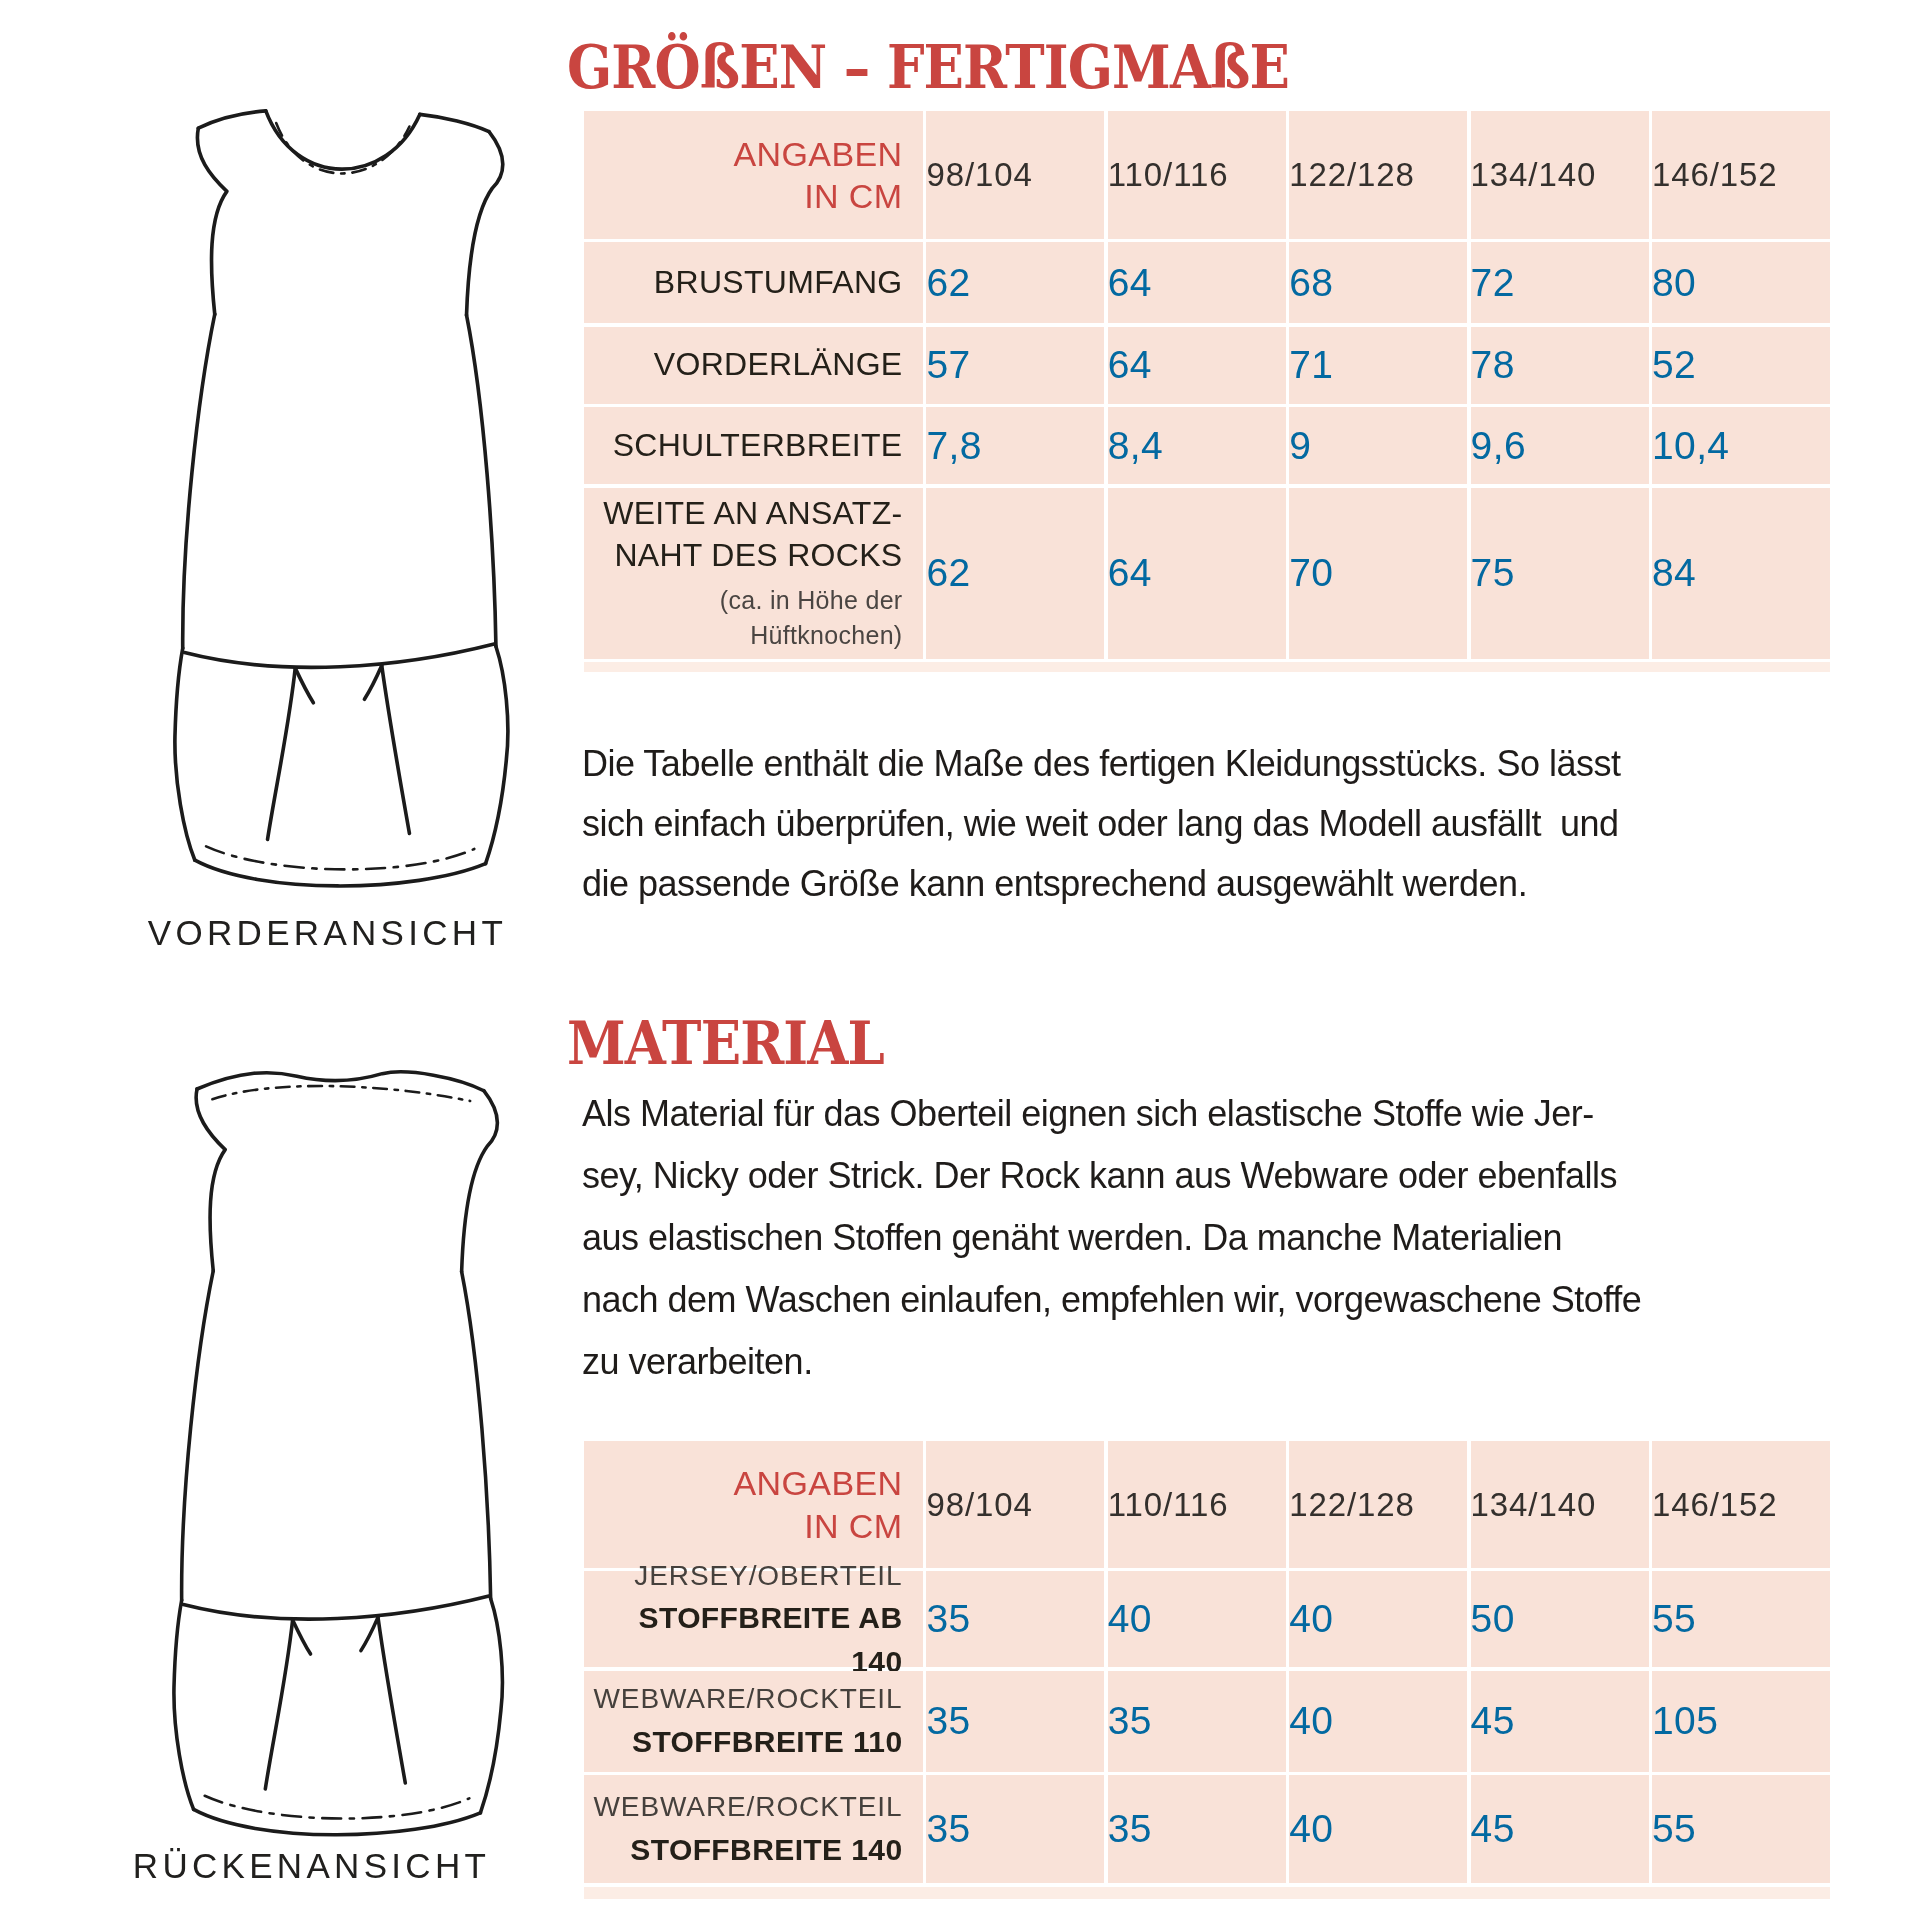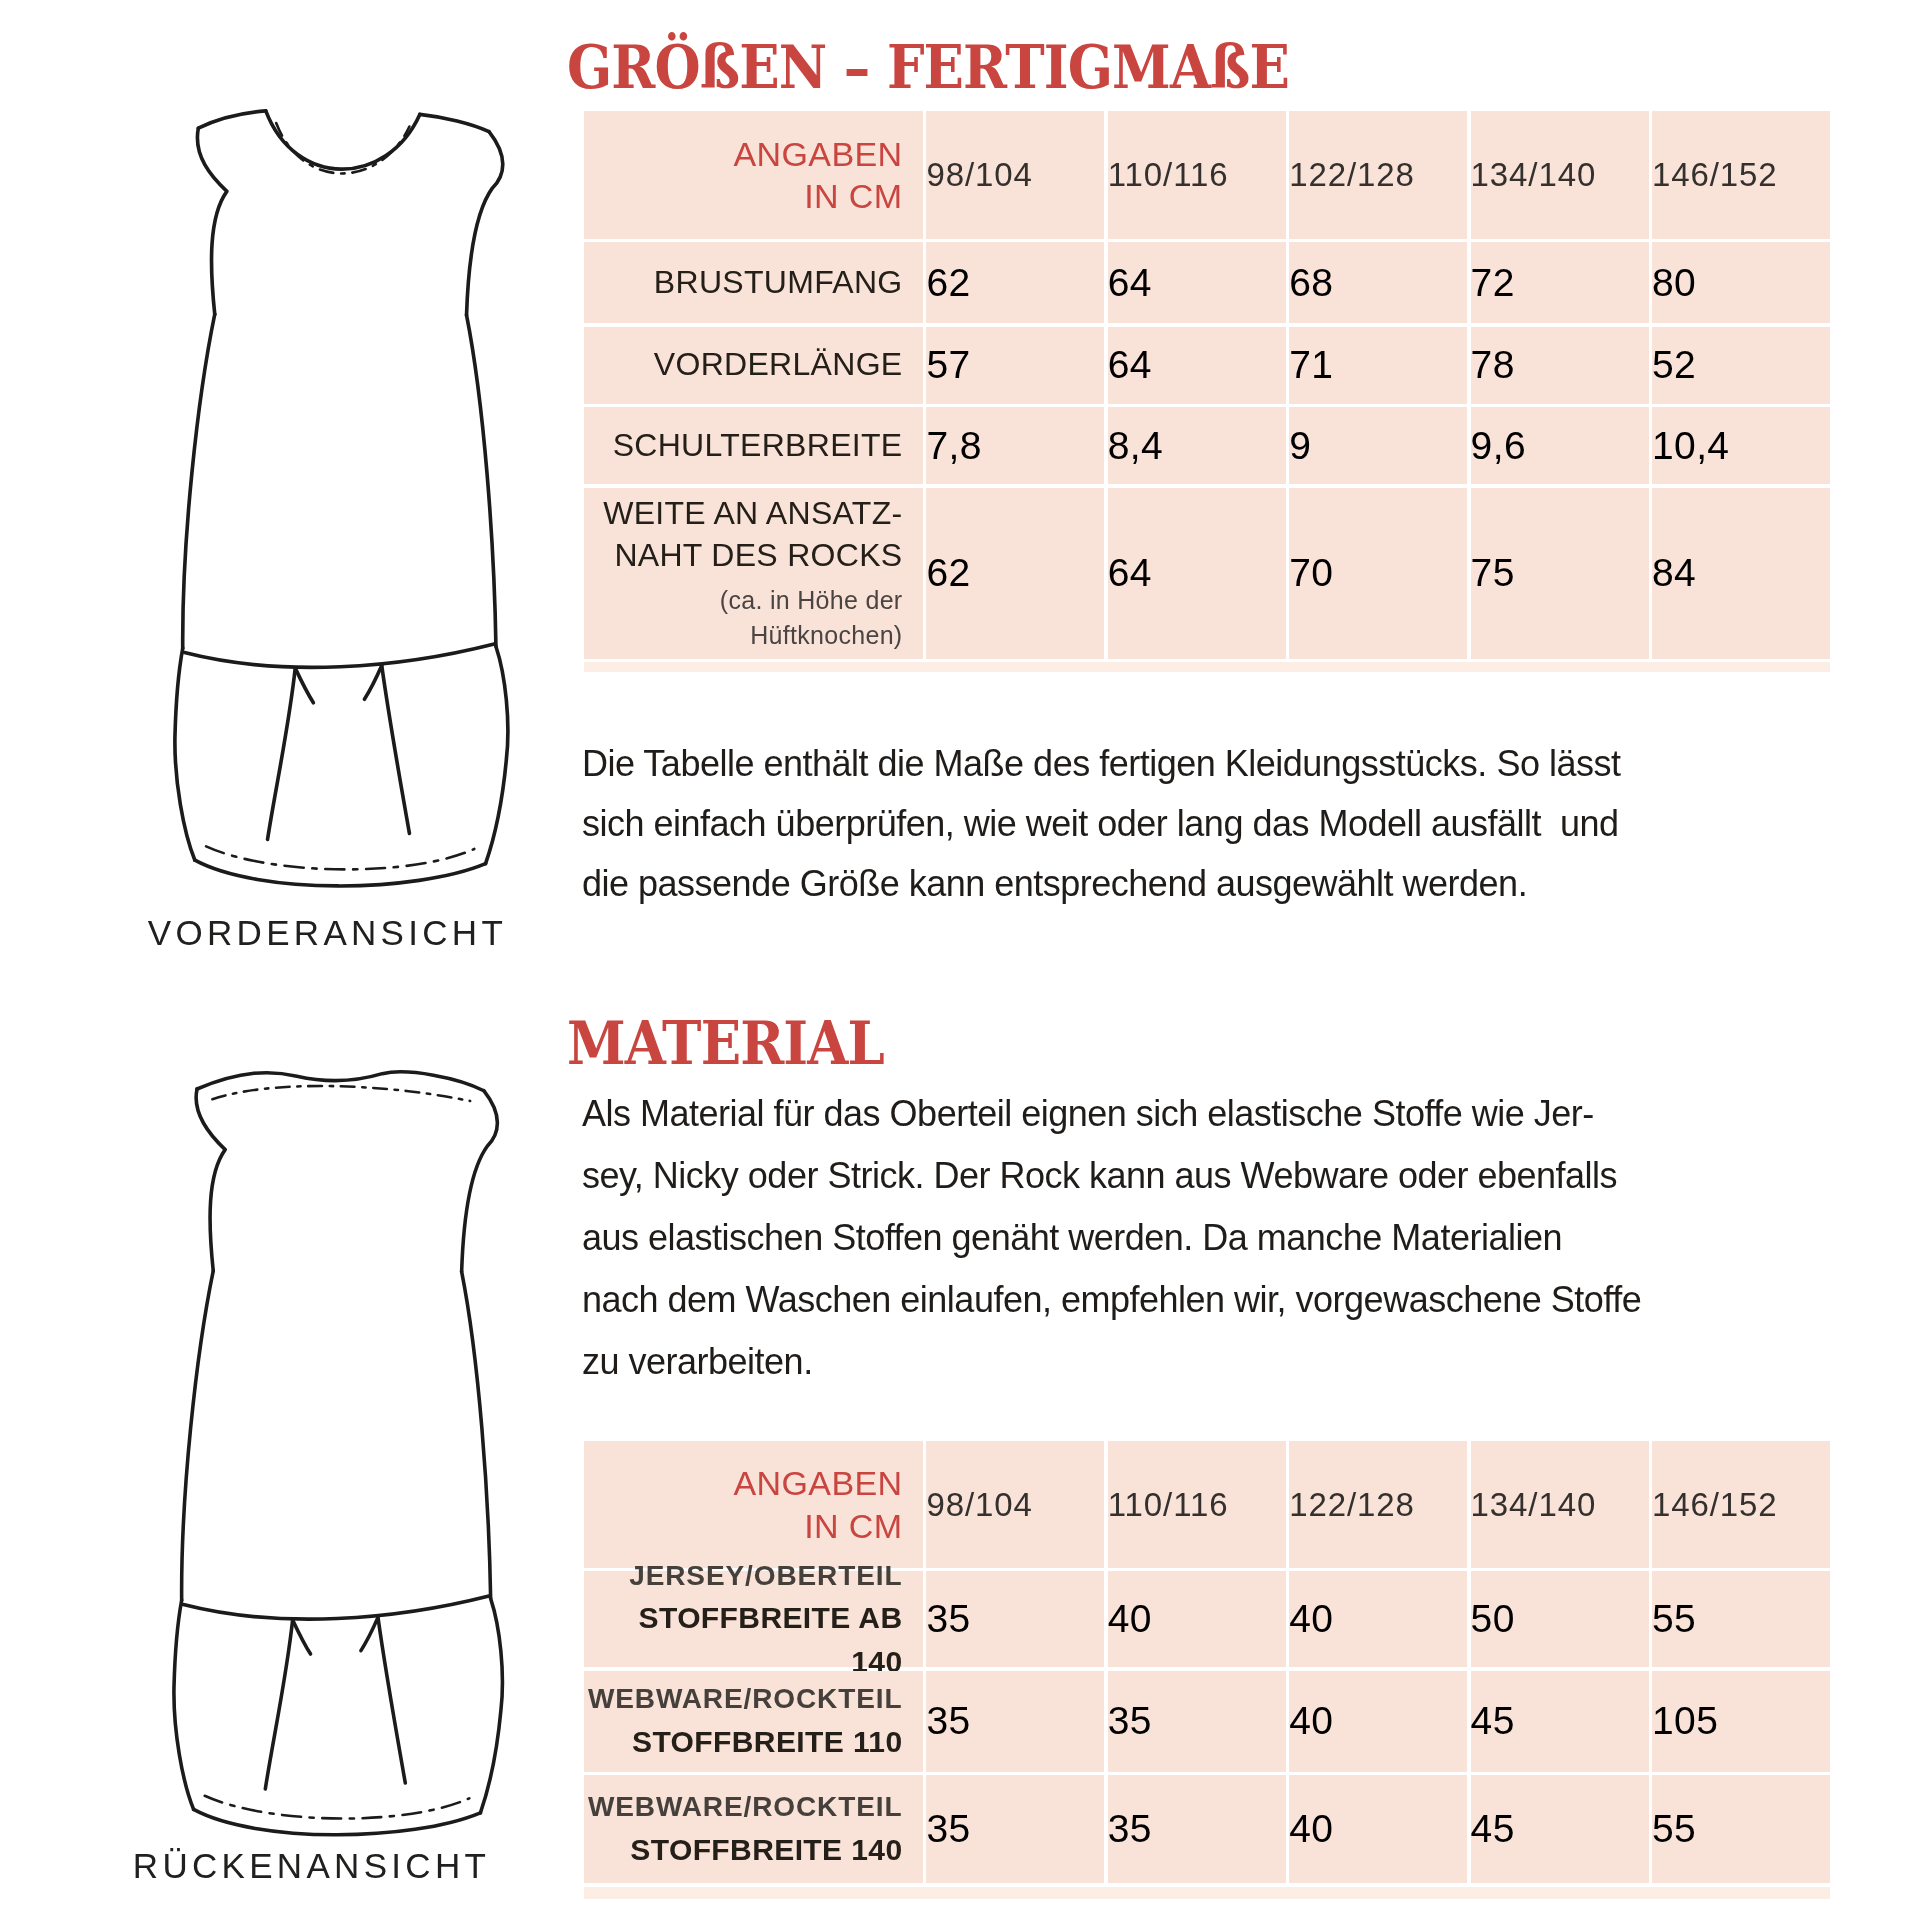--- a/index.html
+++ b/index.html
@@ -39,30 +39,30 @@
   }
   .labelcell{
     flex-direction:column;align-items:flex-end;justify-content:center;
     text-align:right;padding-right:20.5px;box-sizing:border-box;
   }
   .hdr-label{
     color:var(--red);font-size:34px;line-height:1.25;font-weight:400;
     white-space:pre-line;letter-spacing:0.4px;
   }
   .colhead{font-size:33px;color:#34302d;letter-spacing:0.9px;font-weight:400;}
-  .val{font-size:39px;color:#000000;font-weight:400;letter-spacing:0.4px;}
+  .val{font-size:39px;color:#0369a1;font-weight:400;letter-spacing:0.4px;}
   .rlabel{
     font-size:32px;letter-spacing:0.3px;line-height:1.3;color:#242019;
     white-space:pre-line;font-weight:400;
   }
   .rnote{
     font-size:25px;color:#4a4542;margin-top:6.8px;line-height:1.4;
     white-space:pre-line;font-weight:400;letter-spacing:0.3px;
   }
-  .ltop{font-size:28px;color:#45403c;letter-spacing:0.9px;line-height:1.45;font-weight:700;}
+  .ltop{font-size:28px;color:#45403c;letter-spacing:0.9px;line-height:1.45;font-weight:400;}
   .lbot{font-size:30px;color:#242019;letter-spacing:0.4px;line-height:1.45;font-weight:700;}
   .strip{grid-column:1/-1;background:var(--peach-light);}
   
   .sketch-caption{
     width:411px;text-align:center;font-size:35px;letter-spacing:4.3px;
     color:#21201e;font-weight:400;
   }
   .sk{stroke:#1b1b1b;fill:none;stroke-width:4.2;stroke-linecap:round;stroke-linejoin:round;}
   .sk2{stroke:#1b1b1b;fill:none;stroke-width:3;stroke-linecap:round;}
 </style>

